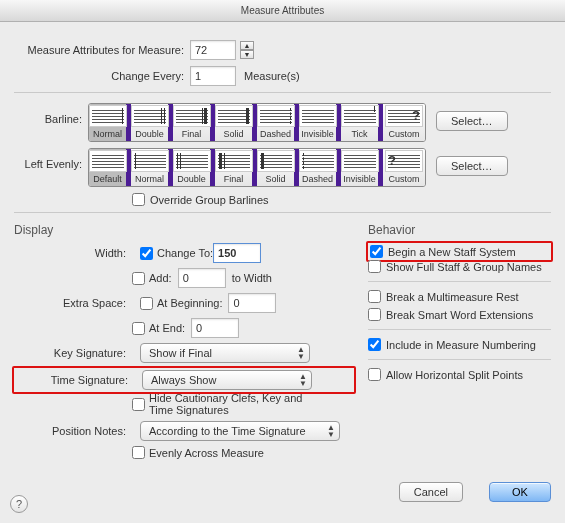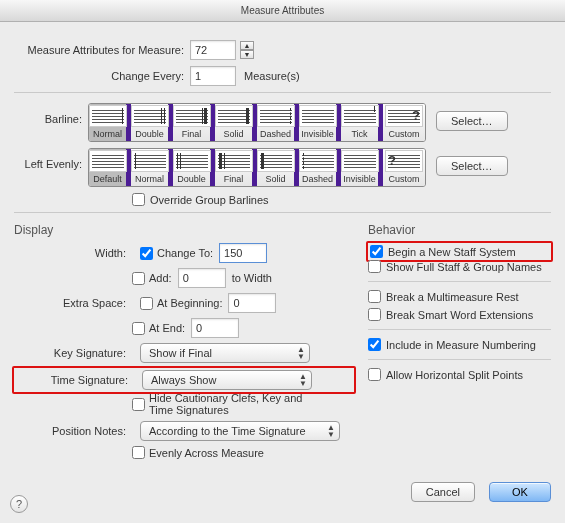--- a/index.html
+++ b/index.html
@@ -32,21 +32,21 @@
 .fieldset-label { font-size: 12px; color: #555; margin-bottom: 6px; }
 .fieldline { display: flex; align-items: center; margin-bottom: 5px; }
 .fieldline .flabel { width: 112px; text-align: right; margin-right: 14px; }
 .sub { margin-left: 118px; display: flex; align-items: center; margin-bottom: 5px; }
 .field150 { width: 48px; text-align: left; }
 .focus-ring { box-shadow: 0 0 0 3px rgba(94,158,255,0.9); border-color: #5a8fd6 !important; }
 .select { position: relative; display: inline-flex; align-items: center; justify-content: space-between; background: linear-gradient(#ffffff,#e8e8e8); border: 1px solid #9a9a9a; border-radius: 4px; height: 20px; padding: 0 18px 0 8px; min-width: 170px; cursor: pointer; }
 .select .arrows { position: absolute; right: 4px; top: 2px; font-size: 8px; line-height: 7px; color: #444; text-align: center; }
 .redbox { border: 2px solid #d11; border-radius: 2px; padding: 2px; margin: -2px; }
 .behavior-group { border-top: 1px solid #ccc; margin: 8px 0; }
-.footer { display: flex; justify-content: flex-end; gap: 14px; padding: 10px 14px; align-items: center; }
+.footer { display: flex; justify-content: flex-end; gap: 26px; padding: 10px 14px; align-items: center; }
 .help { position: absolute; left: 10px; bottom: 10px; width: 18px; height: 18px; border: 1px solid #999; border-radius: 50%; background: linear-gradient(#fff,#e5e5e5); text-align: center; line-height: 16px; font-size: 11px; color: #555; cursor: pointer; }
 .vline { position: absolute; top: 2px; bottom: 2px; width: 1px; background: #333; }
 </style>
 </head>
 <body>
 
 <div class="window">
   <div class="titlebar">Measure Attributes</div>
   <div class="content">
 
@@ -297,21 +297,21 @@
     <hr class="sep">
 
     <div class="lower">
       <div class="col-display">
         <div class="fieldset-label">Display</div>
 
         <div class="fieldline">
           <span class="flabel">Width:</span>
           <input type="checkbox" checked="" style="margin-right: 4px;">
           <span>Change To:</span>
-          <input type="text" class="field150 focus-ring" style="margin-left: 6px;" value="150">
+          <input type="text" class="field150 focus-ring" style=" font-weight: bold;" value="150">
         </div>
         <div class="sub">
           <input type="checkbox" style="margin-right: 4px;">
           <span>Add:</span>
           <input type="text" class="field150" style="margin-left: 6px;" value="0">
           <span style="margin-left:6px">to Width</span>
         </div>
 
         <div class="fieldline">
           <span class="flabel">Extra Space:</span>

